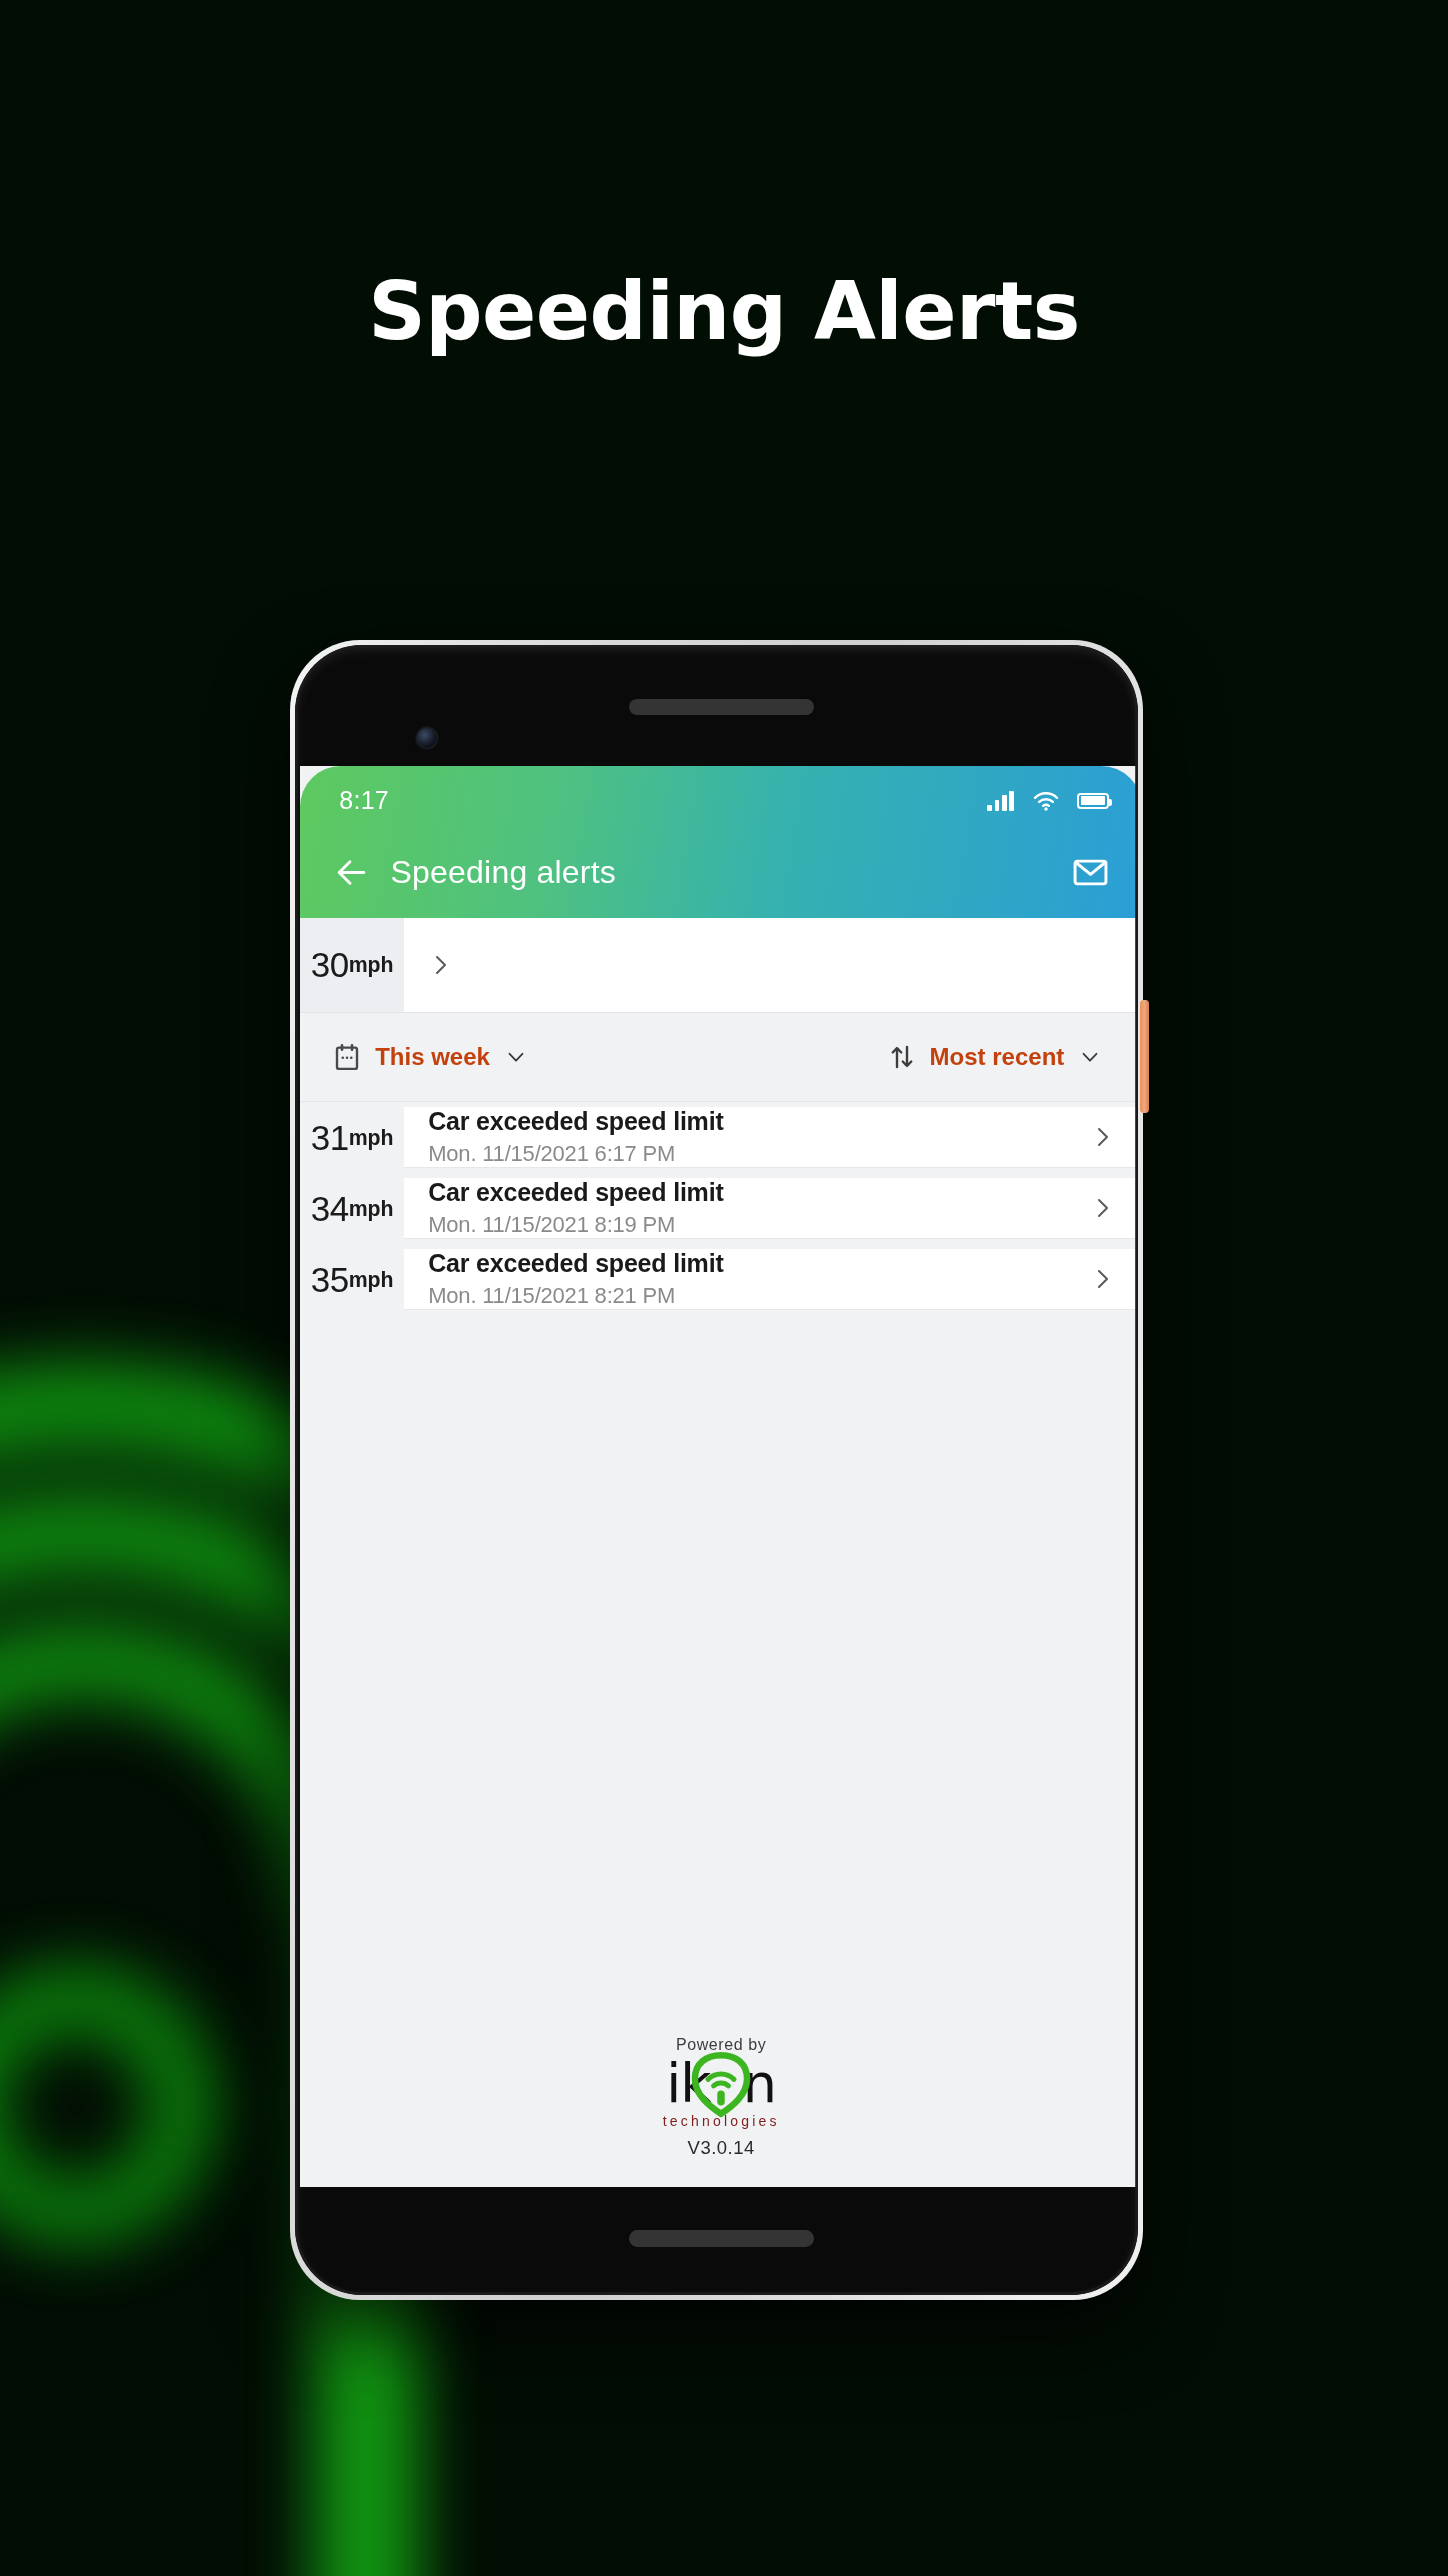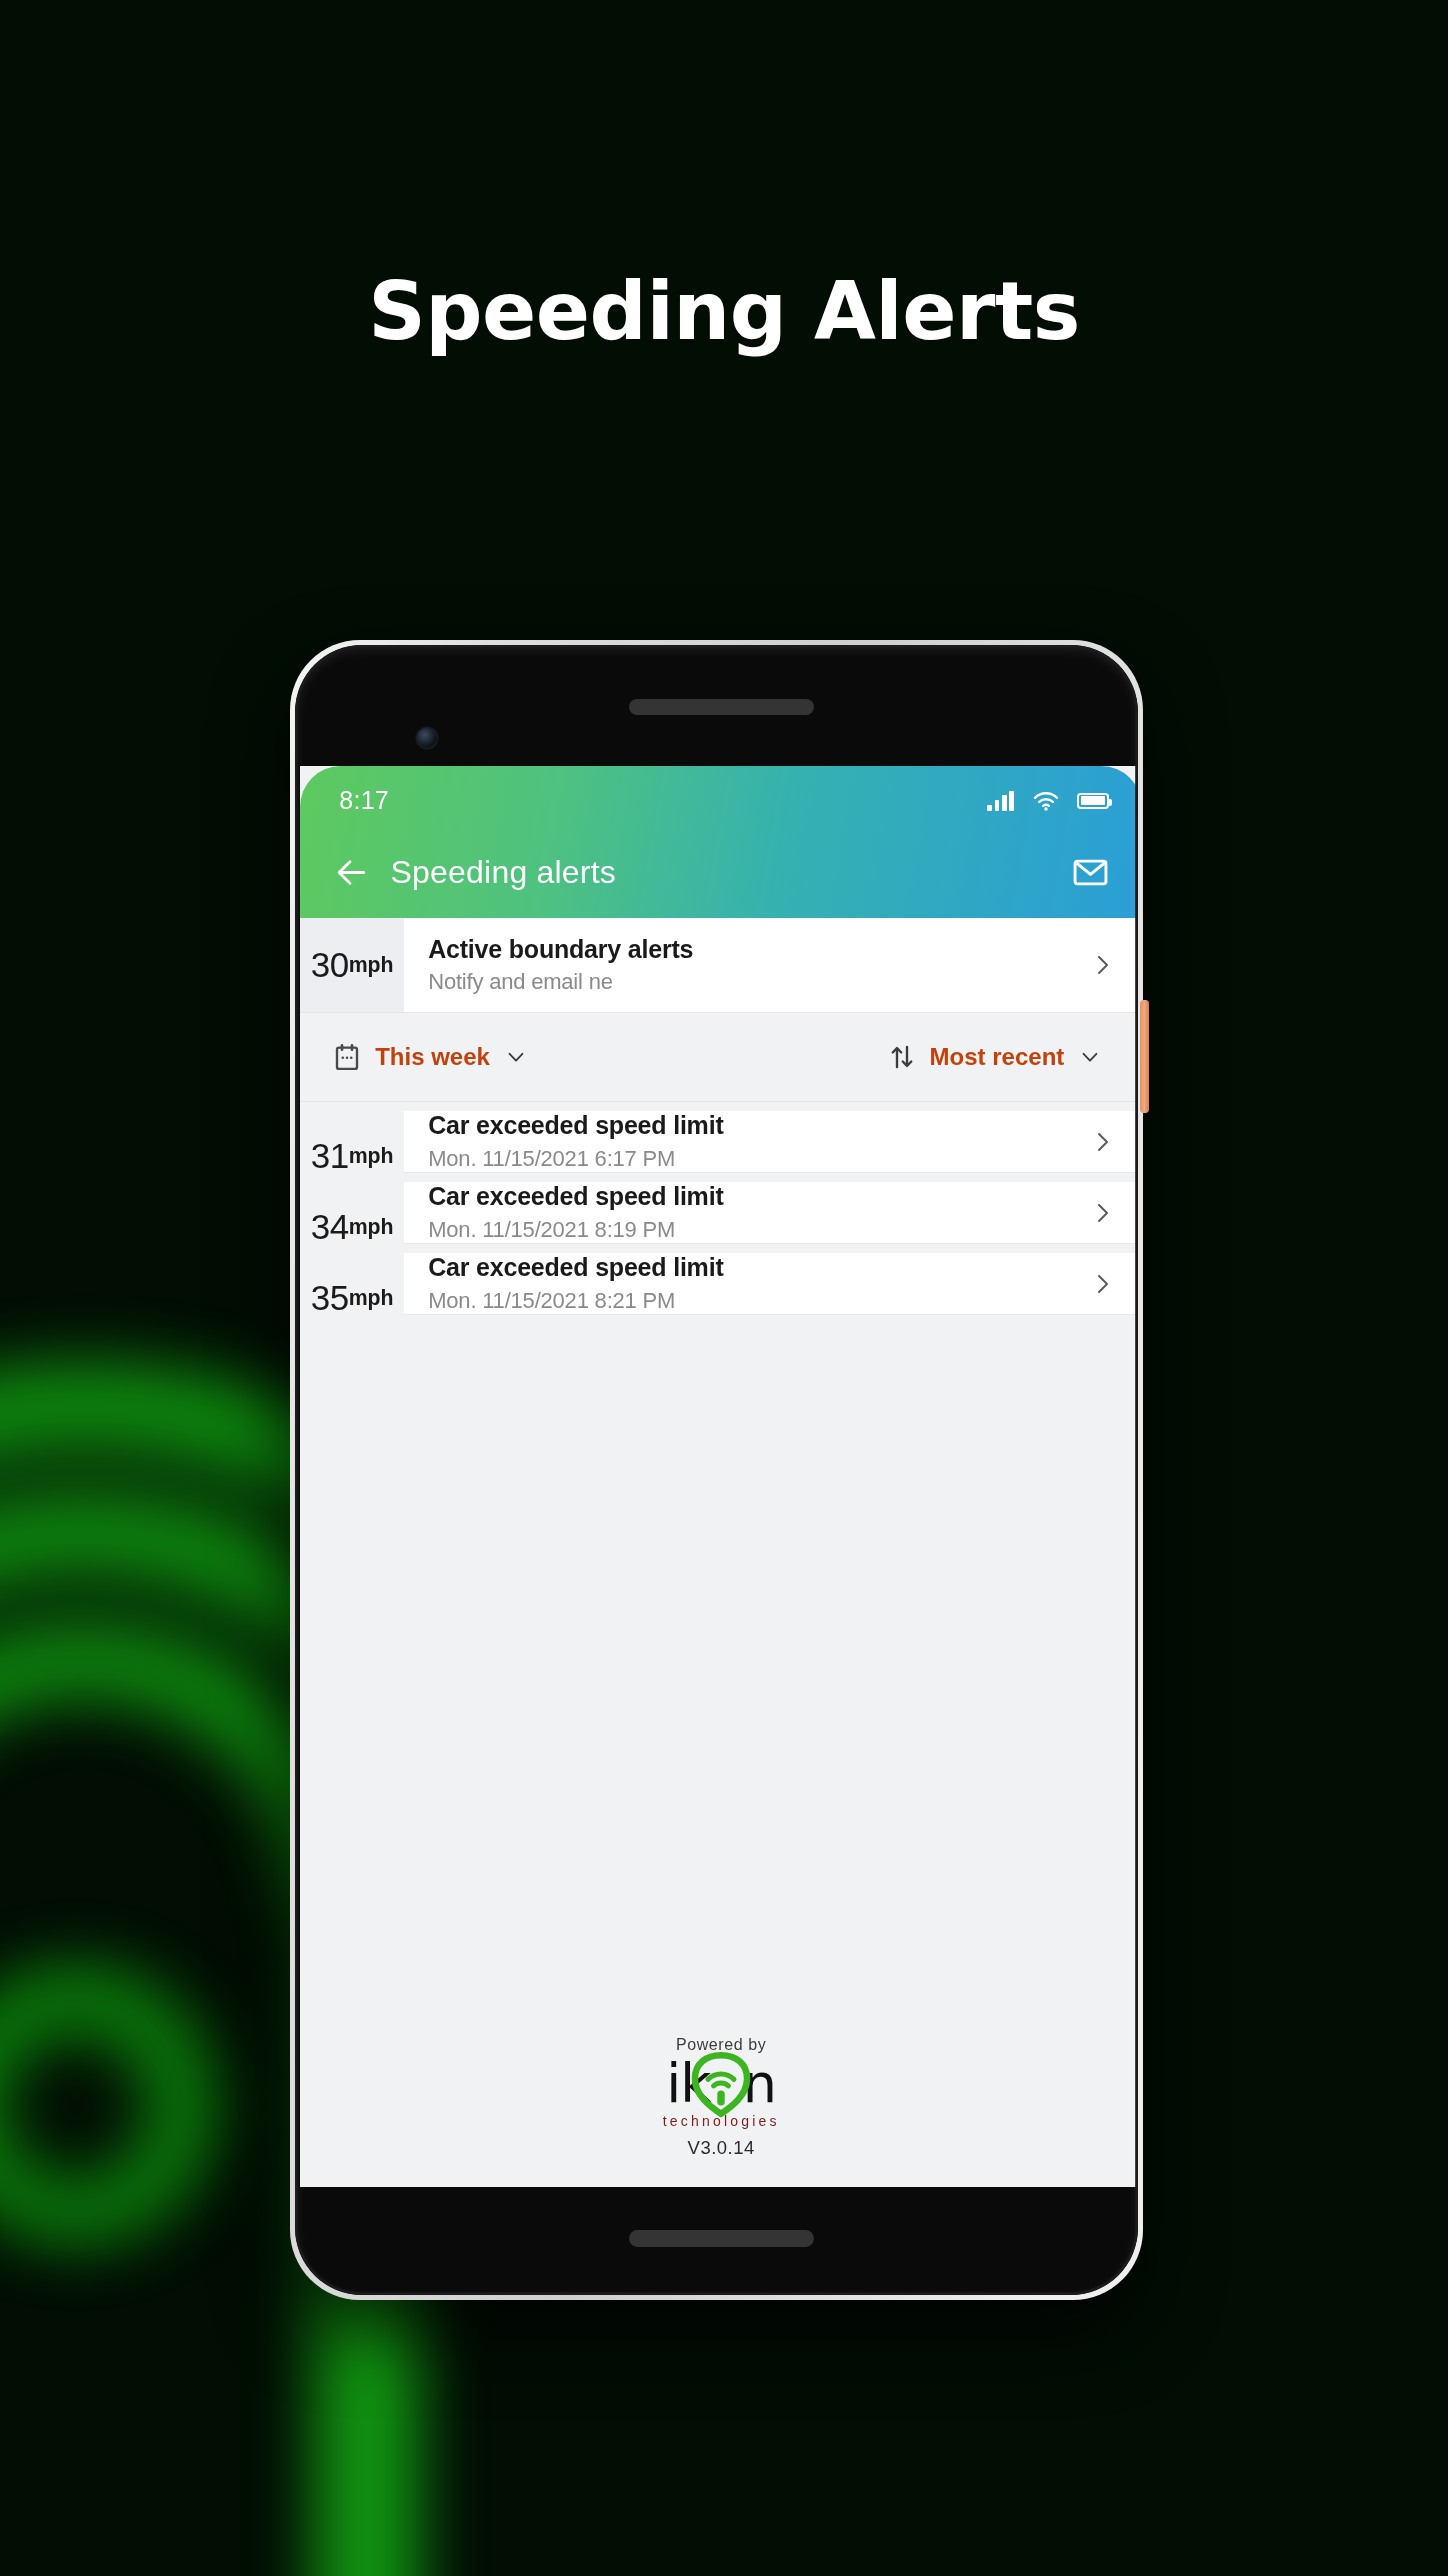--- a/index.html
+++ b/index.html
@@ -262,21 +262,21 @@
     font-weight: bold;
   }
   .filter-ctl .cal-icon,
   .filter-ctl .sort-icon { width: 30px; height: 30px; flex: 0 0 auto; }
   .filter-ctl .caret { width: 22px; height: 22px; flex: 0 0 auto; margin-left: 1.9px; }
 
   
   .alert-list { flex: 1 1 auto; background: #f1f2f4; overflow: hidden; }
   .alert-row {
     display: flex;
-    align-items: flex-end;
+    align-items: center;
     height: 71px;
   }
   .alert-row .speed-cell { background: #f1f2f4; }
   .alert-row .row-main {
     border-bottom: 0.9px solid #e6e7ea;
   }
   .alert-row:last-child .row-main { border-bottom: 0.9px solid #e6e7ea; }
 
   
   .app-footer {
@@ -369,24 +369,20 @@
             </svg>
           </div>
         </div>
 
         <div class="boundary-row">
           <div class="speed-cell">
             <div class="speed-val">30</div>
             <div class="speed-unit">mph</div>
           </div>
           <div class="row-main">
-            <div class="row-texts">
-              <div class="row-title">Active boundary alerts</div>
-              <div class="row-sub">Notify and email ne</div>
-            </div>
             <svg class="chevron" viewBox="0 0 24 24">
               <path d="M9 4 L17 12 L9 20" fill="none" stroke="#5a5a5a" stroke-width="2" stroke-linecap="round" stroke-linejoin="round"></path>
             </svg>
           </div>
         </div>
 
         <div class="filterbar">
           <div class="filter-ctl">
             <svg class="cal-icon" viewBox="0 0 24 24">
               <rect x="4" y="4.5" width="16" height="17" rx="1.6" fill="none" stroke="#4a4a4a" stroke-width="1.9"></rect>

